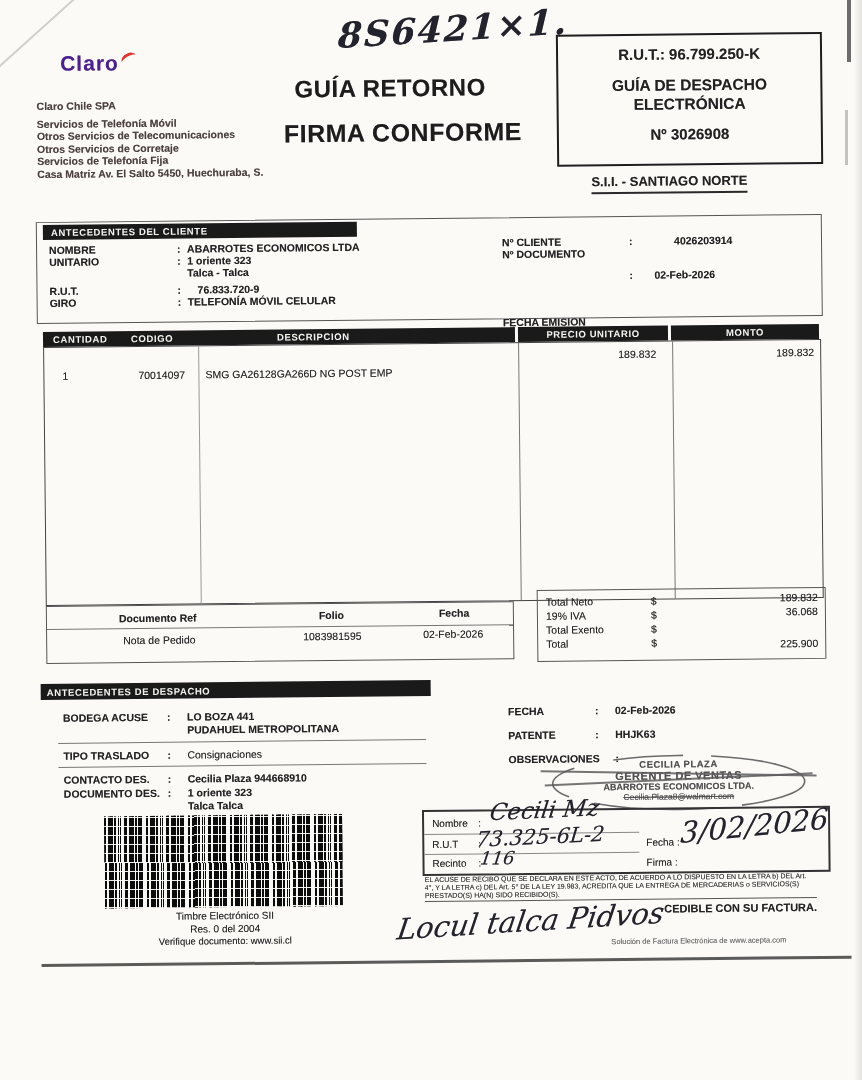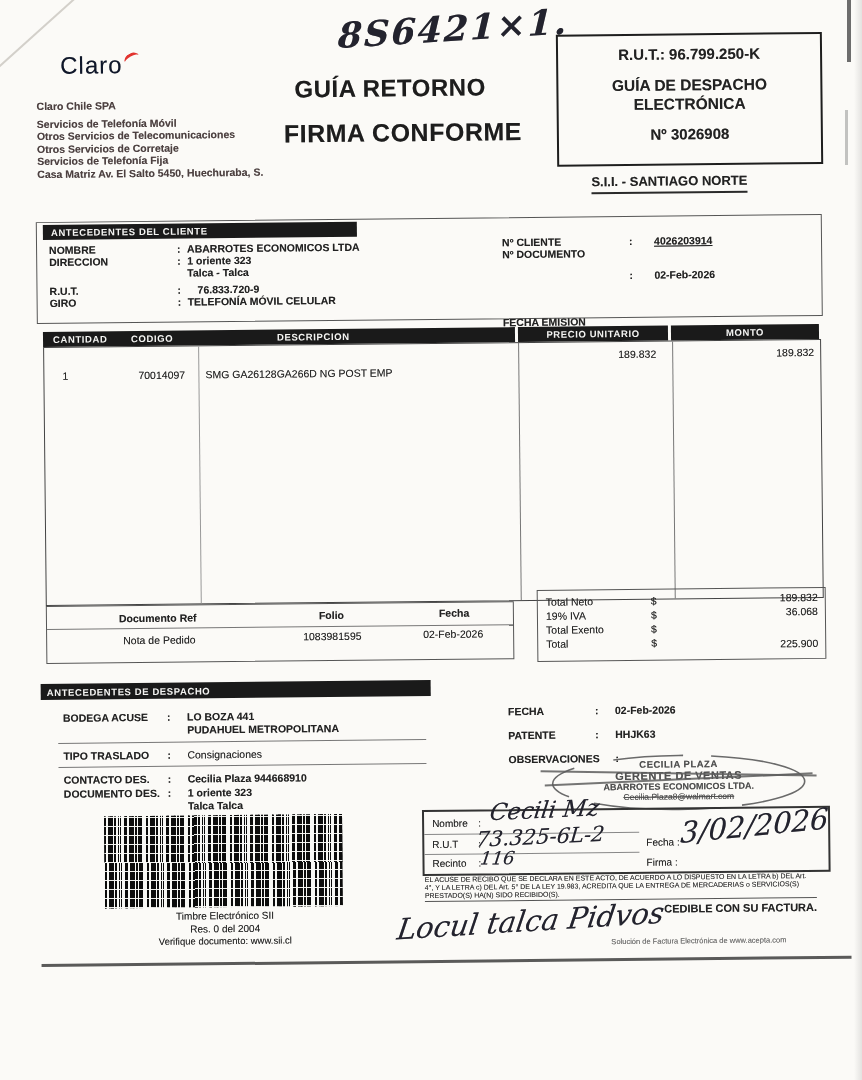--- a/index.html
+++ b/index.html
@@ -27,21 +27,21 @@
 </style>
 </head>
 <body>
 
 <div class="page">
   <div class="tilt">
 
     <div class="abs hw" style="left:342px;top:8px;font-size:35px;font-weight:600;letter-spacing:2px;transform:rotate(-3deg) skewX(-6deg);">8S6421×1.</div>
 
     <div class="abs" style="left:64px;top:48px;">
-      <span style="color:#0f172a;font-size:24px;font-weight:normal;letter-spacing:1px;">Claro</span>
+      <span style="color:#4c1d95;font-size:21px;font-weight:bold;letter-spacing:1px;">Claro</span>
       <span style="position:absolute;right:-18px;top:2px;width:16px;height:9px;border-top:3px solid #e2342f;border-radius:50%;transform:rotate(-28deg);"></span>
     </div>
 
     <div class="abs" style="left:40px;top:96px;font-size:10.5px;line-height:12.5px;color:#4d4040;font-weight:bold;">
       <div style="margin-bottom:5px;">Claro Chile SPA</div>
       <div>Servicios de Telefonía Móvil</div>
       <div>Otros Servicios de Telecomunicaciones</div>
       <div>Otros Servicios de Corretaje</div>
       <div>Servicios de Telefonía Fija</div>
       <div>Casa Matriz Av. El Salto 5450, Huechuraba, S.</div>
@@ -61,36 +61,36 @@
 
     <div class="abs box" style="left:38px;top:218px;width:784px;height:100px;">
       <div class="abs bar" style="left:6px;top:2px;width:306px;height:15px;padding-left:8px;">
         <span>ANTECEDENTES DEL CLIENTE</span>
       </div>
 
       <span class="abs lbl" style="left:12px;top:21px;">NOMBRE</span>
       <span class="abs c" style="left:140px;top:21px;">:</span>
       <span class="abs val" style="left:150px;top:21px;">ABARROTES ECONOMICOS LTDA</span>
 
-      <span class="abs lbl" style="left:12px;top:33px;">DIRECCION</span>
+      <span class="abs lbl" style="left:12px;top:33px;">UNITARIO</span>
       <span class="abs c" style="left:140px;top:33px;">:</span>
       <span class="abs val" style="left:150px;top:33px;">1 oriente 323</span>
       <span class="abs val" style="left:150px;top:45px;">Talca - Talca</span>
 
       <span class="abs lbl" style="left:12px;top:62px;">R.U.T.</span>
       <span class="abs c" style="left:140px;top:62px;">:</span>
       <span class="abs val" style="left:160px;top:62px;">76.833.720-9</span>
 
       <span class="abs lbl" style="left:12px;top:74px;text-align:center;">GIRO</span>
       <span class="abs c" style="left:140px;top:74px;">:</span>
       <span class="abs val" style="left:150px;top:74px;">TELEFONÍA MÓVIL CELULAR</span>
 
       <span class="abs lbl" style="left:465px;top:18px;">Nº CLIENTE</span>
       <span class="abs c" style="left:592px;top:18px;">:</span>
-      <span class="abs val" style="left:617px;top:18px;text-decoration:underline;">4026203914</span>
+      <span class="abs val" style="left:637px;top:18px;">4026203914</span>
 
       <span class="abs lbl" style="left:465px;top:30px;">Nº DOCUMENTO</span>
       <span class="abs val" style="left:617px;top:30px;"></span>
 
       <span class="abs lbl" style="left:465px;top:52px;margin-top:46px;">FECHA EMISION</span>
       <span class="abs c" style="left:592px;top:52px;">:</span>
       <span class="abs val" style="left:617px;top:52px;">02-Feb-2026</span>
     </div>
 
     <div class="abs bar" style="left:44px;top:328px;width:472px;height:15px;">

